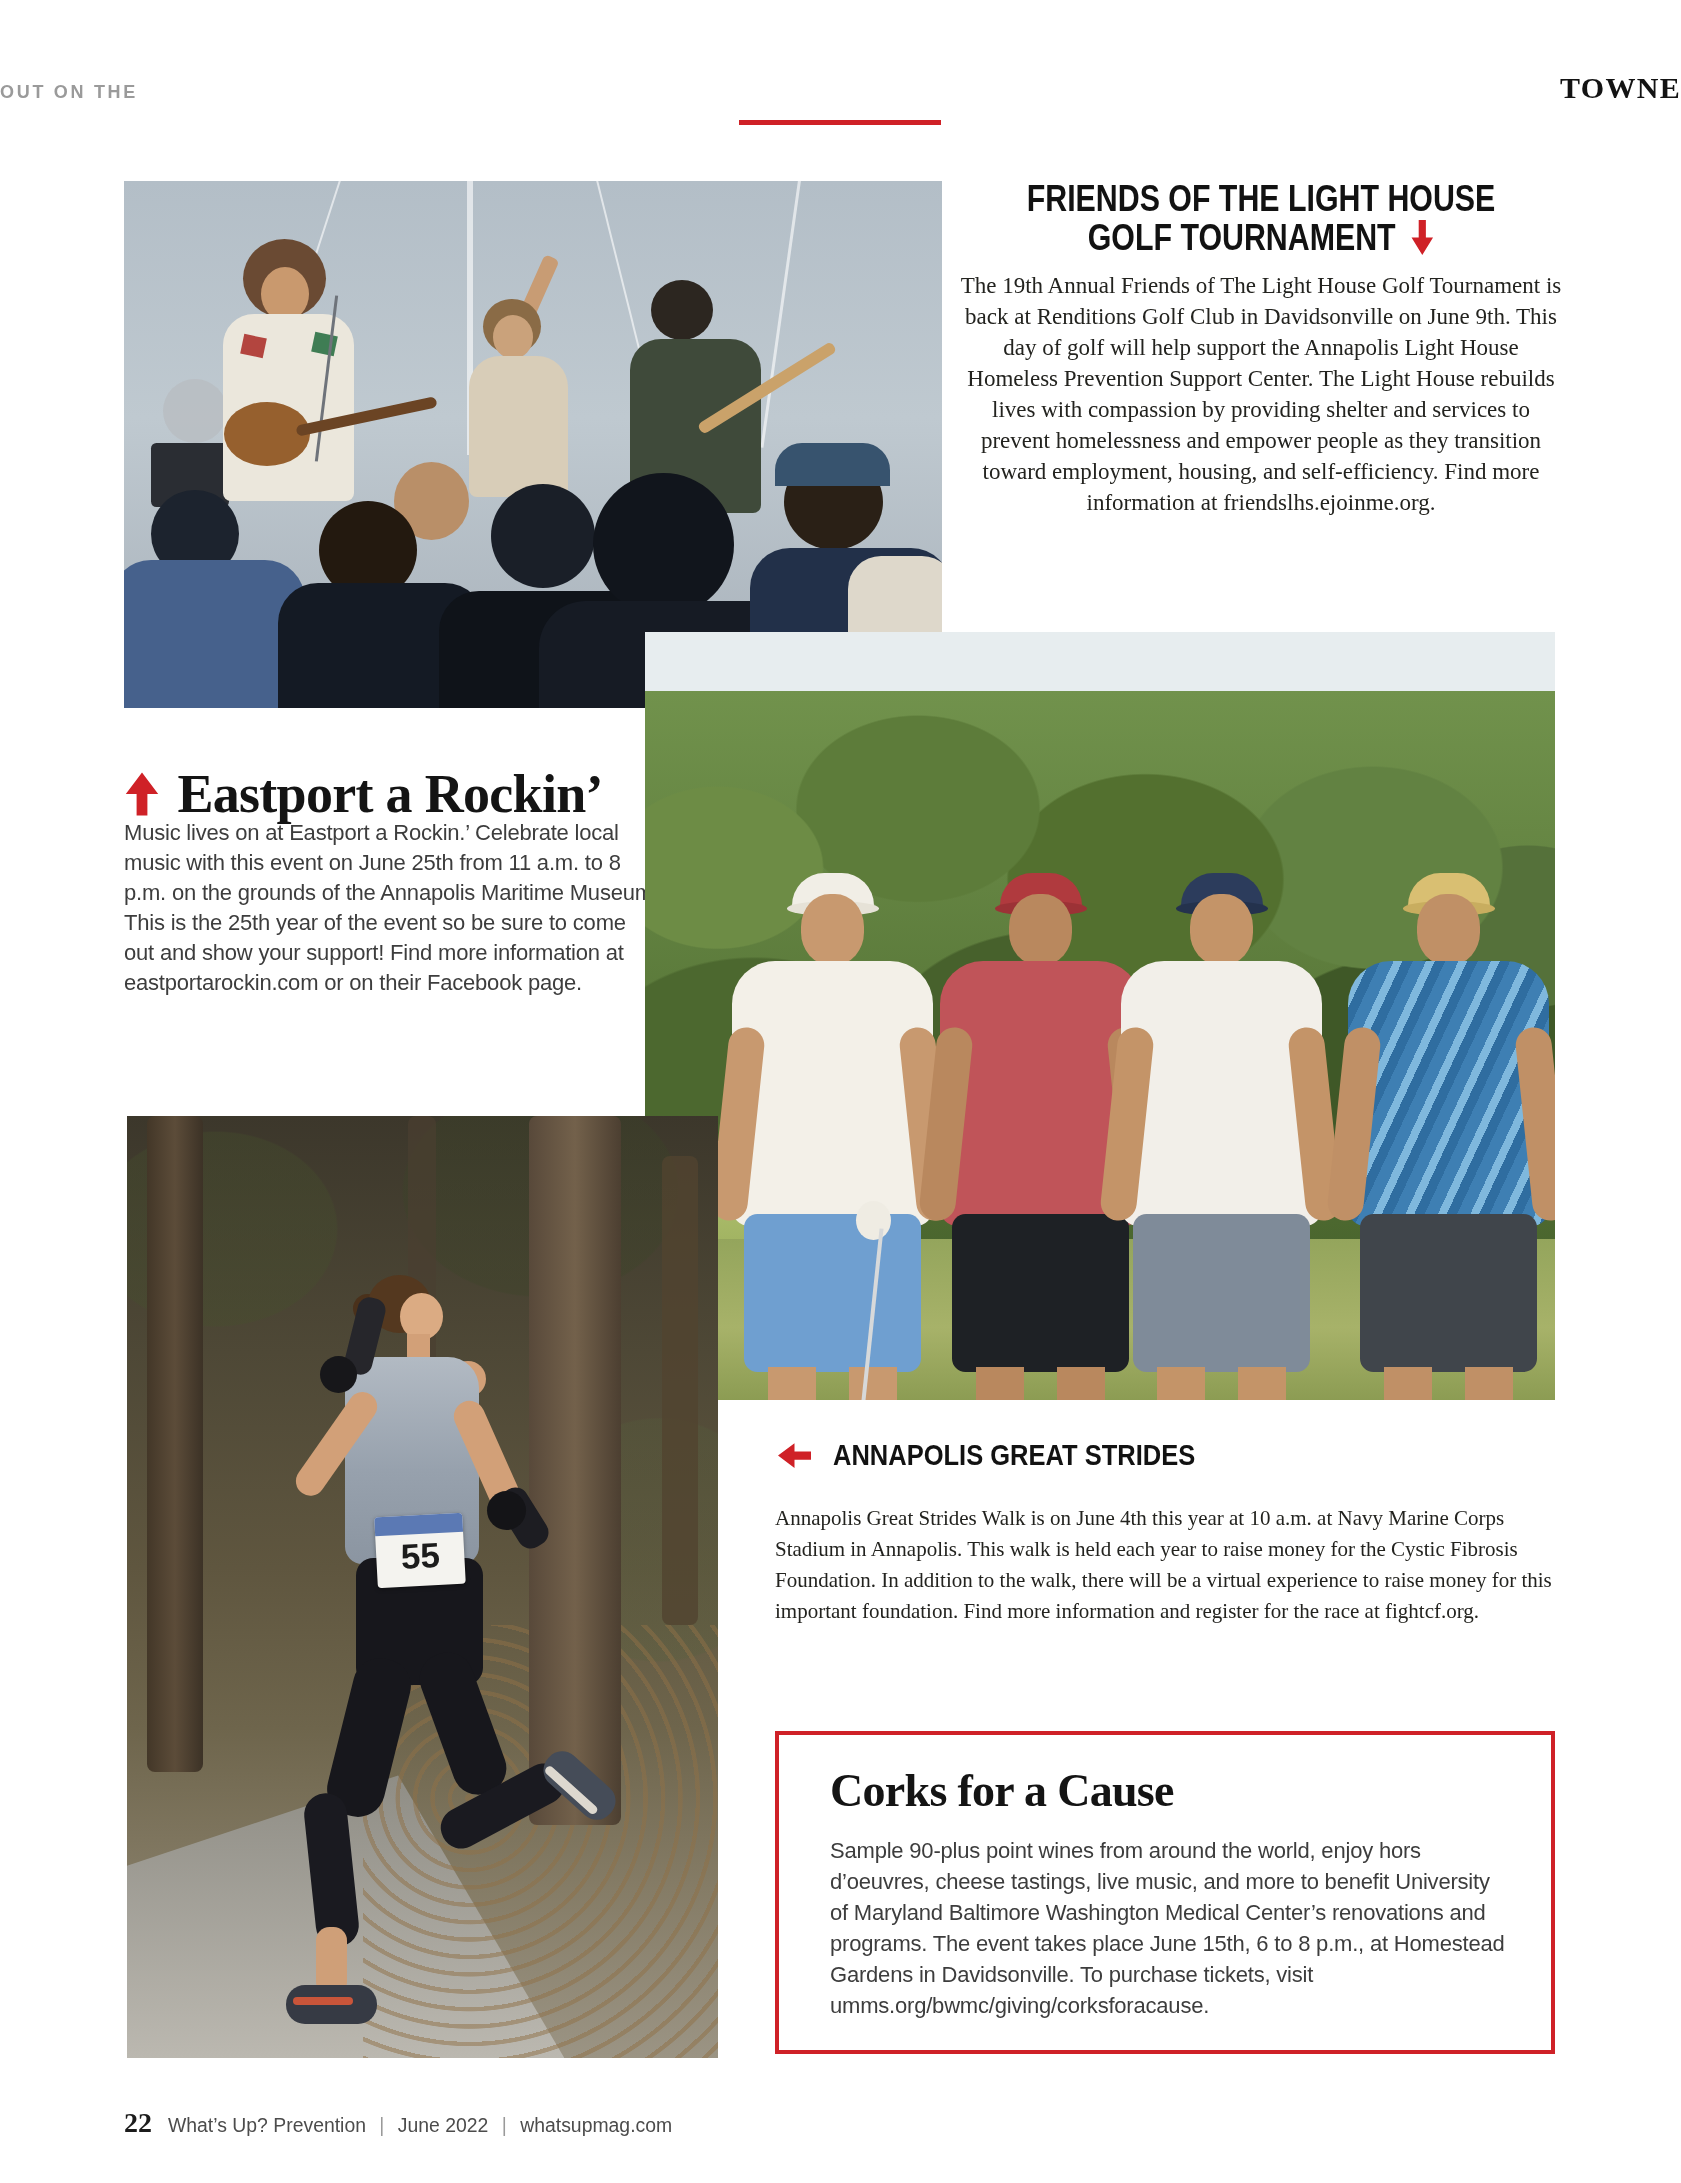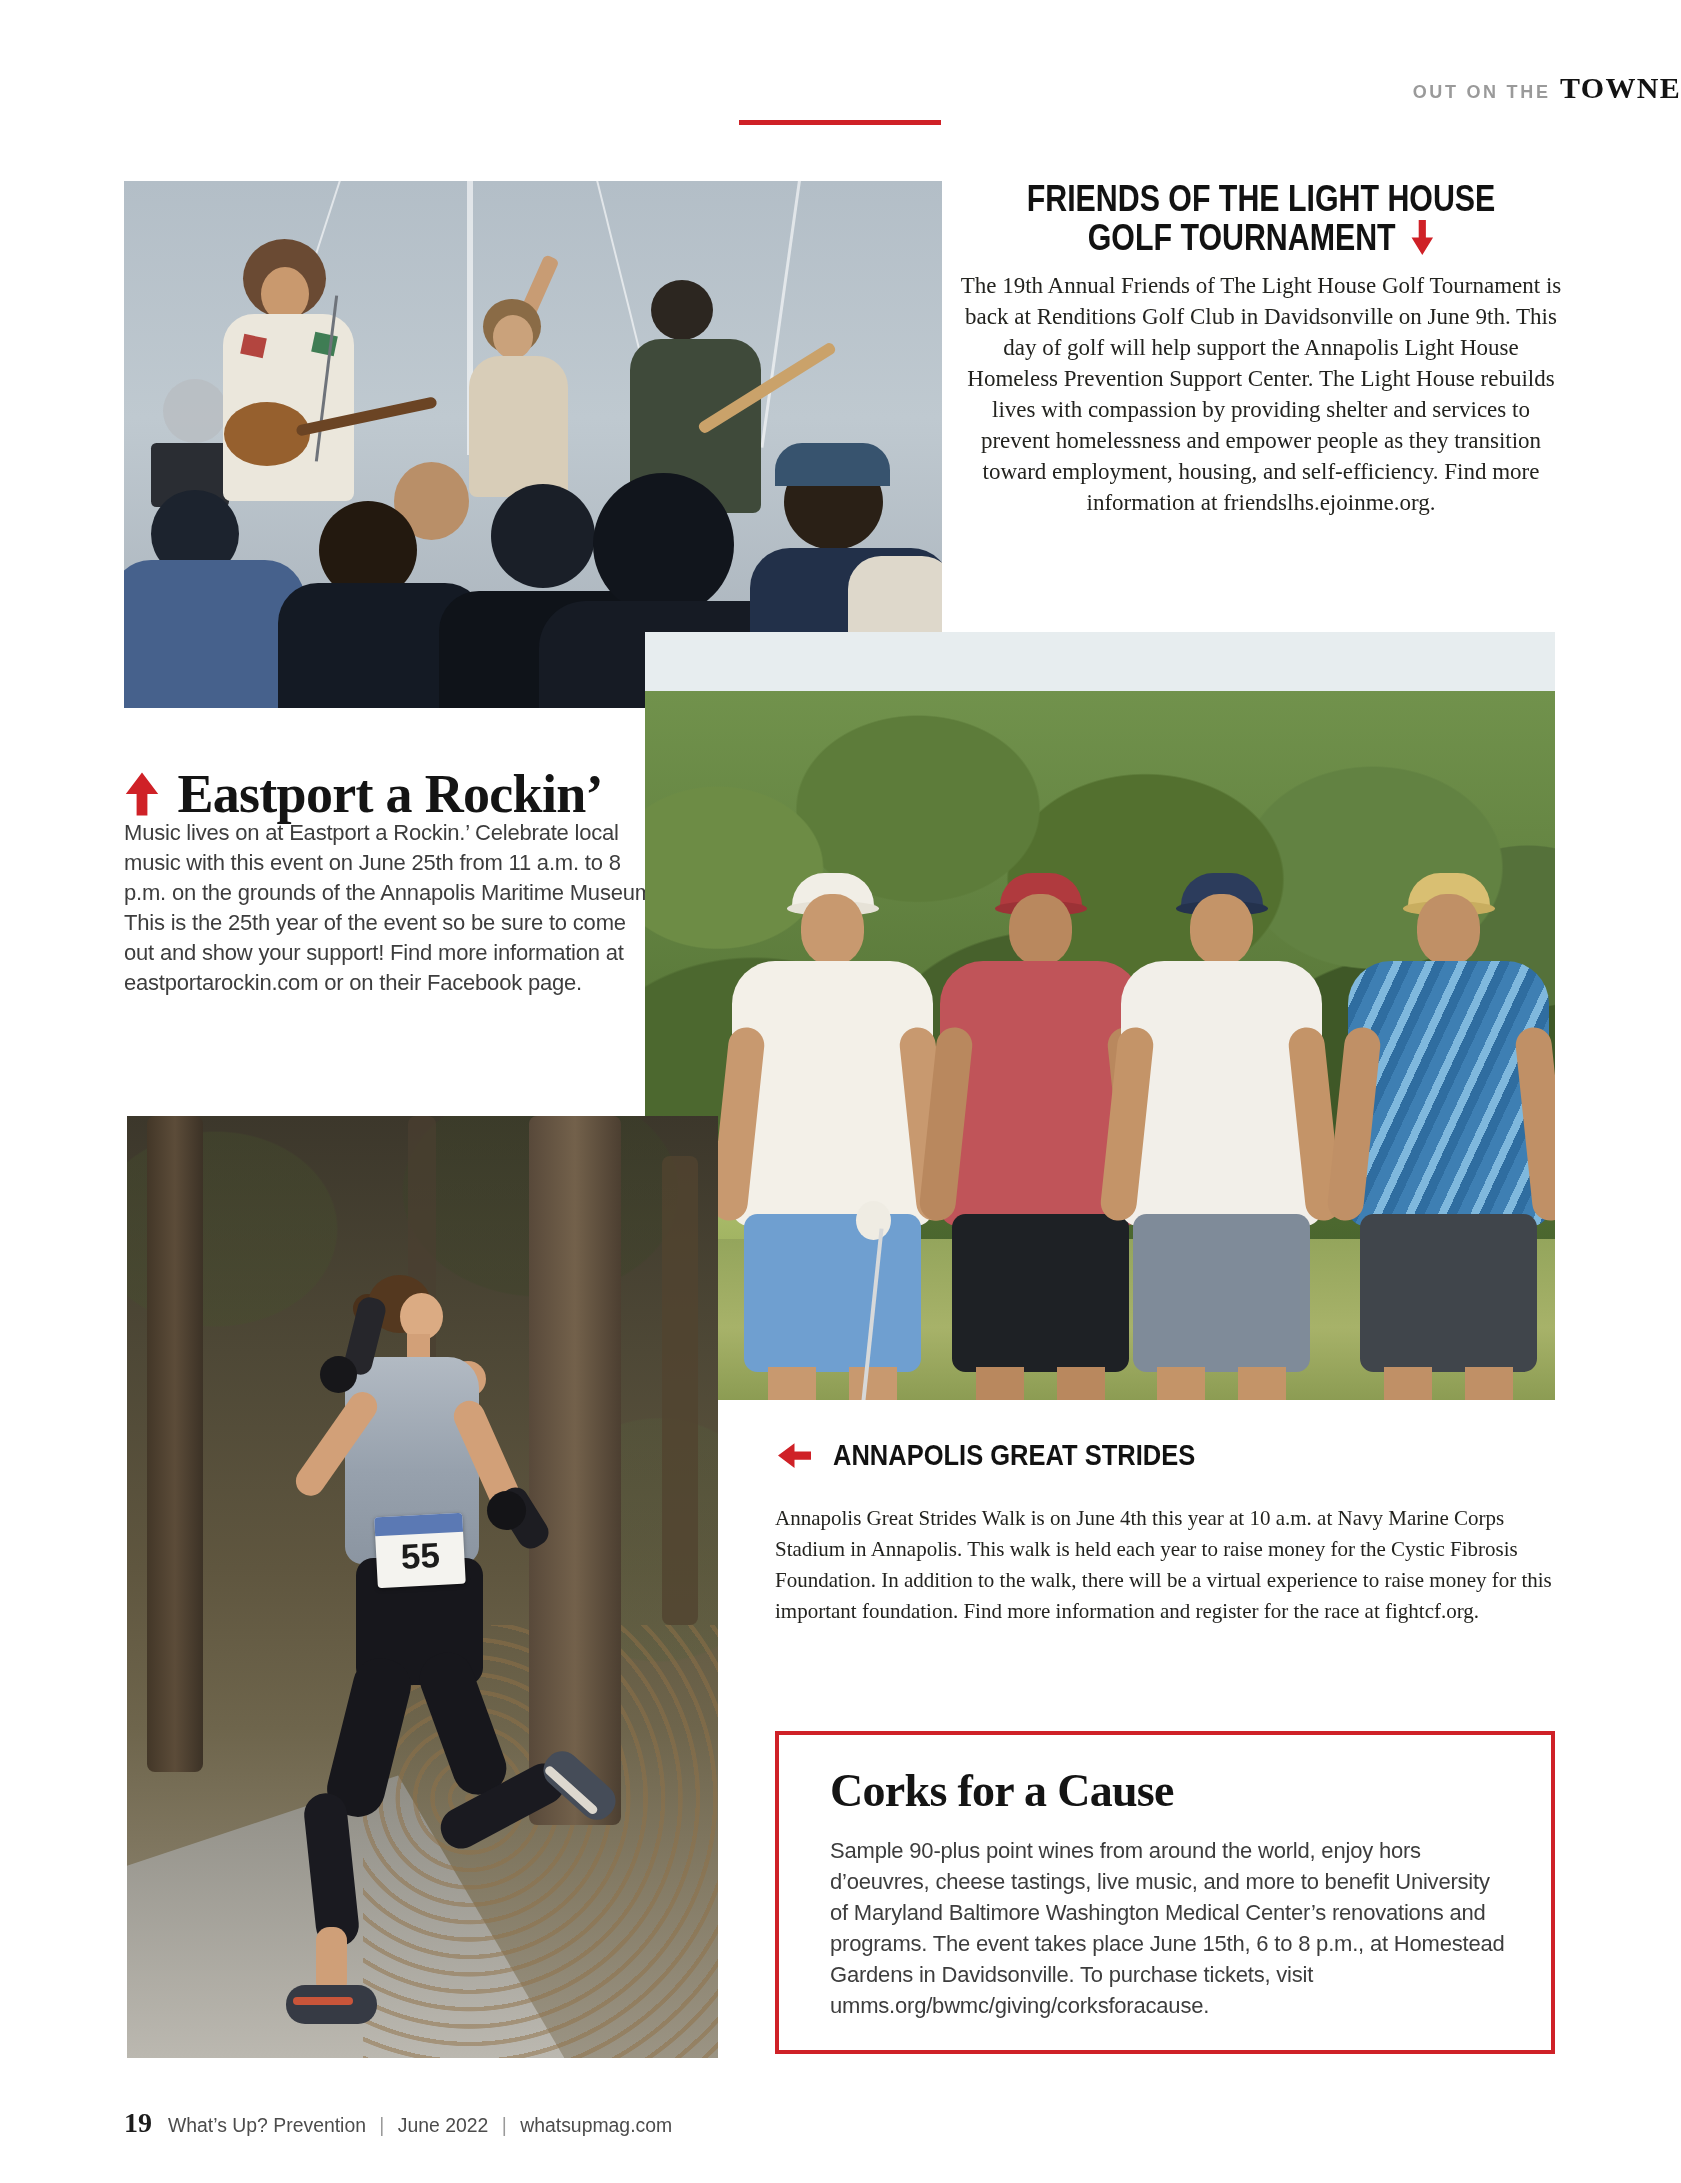--- a/index.html
+++ b/index.html
@@ -1,21 +1,21 @@
 <!DOCTYPE html>
 <html style="font-size:10.7px"><head>
 <meta charset="utf-8">
 <style>
   html,body{margin:0;padding:0;background:#ffffff;}
   *{box-sizing:border-box;}
   #page{position:relative;width:1681px;height:2183px;background:#ffffff;overflow:hidden;
         font-family:"Liberation Sans",sans-serif;}
 
   
-  .kicker{position:absolute;top:71px;left:0;width:100%;display:flex;justify-content:flex-end;
+  .kicker{position:absolute;top:71px;left:0;width:100%;display:flex;justify-content:space-between;
           align-items:baseline;gap:9.4px;}
   .kicker-gray{font-size:18px;letter-spacing:2.7px;color:#9a9a9a;font-weight:600;}
   .kicker-black{font-family:"Liberation Serif",serif;font-size:30px;font-weight:700;
                 letter-spacing:1.3px;color:#131313;}
   .kicker-rule{position:absolute;top:120px;left:739px;width:202px;height:4.7px;background:var(--red);}
 
   :root{--red:#cf2127;}
 
   
   .photo{position:absolute;overflow:hidden;}
@@ -343,21 +343,21 @@
     <span class="gothic gs-title"><span class="condL">ANNAPOLIS GREAT STRIDES</span></span>
   </div>
   <div class="gs-body serifbody">Annapolis Great Strides Walk is on June 4th this year at 10 a.m. at Navy Marine Corps Stadium in Annapolis. This walk is held each year to raise money for the Cystic Fibrosis Foundation. In addition to the walk, there will be a virtual experience to raise money for this important foundation. Find more information and register for the race at fightcf.org.</div>
 
   <div class="corks-box">
     <div class="serifhead corks-title">Corks for a Cause</div>
     <div class="sansbody corks-body">Sample 90-plus point wines from around the world, enjoy hors d’oeuvres, cheese tastings, live music, and more to benefit University of Maryland Baltimore Washington Medical Center’s renovations and programs. The event takes place June 15th, 6 to 8 p.m., at Homestead Gardens in Davidsonville. To purchase tickets, visit umms.org/bwmc/giving/corksforacause.</div>
   </div>
 
   <div class="footer">
-    <span class="page-num">19</span>
+    <span class="page-num">22</span>
     <span class="footer-text">
       <span>What’s Up? Prevention</span>
       <span class="sep">|</span>
       <span>June 2022</span>
       <span class="sep">|</span>
       <span>whatsupmag.com</span>
     </span>
   </div>
 
 </div>

